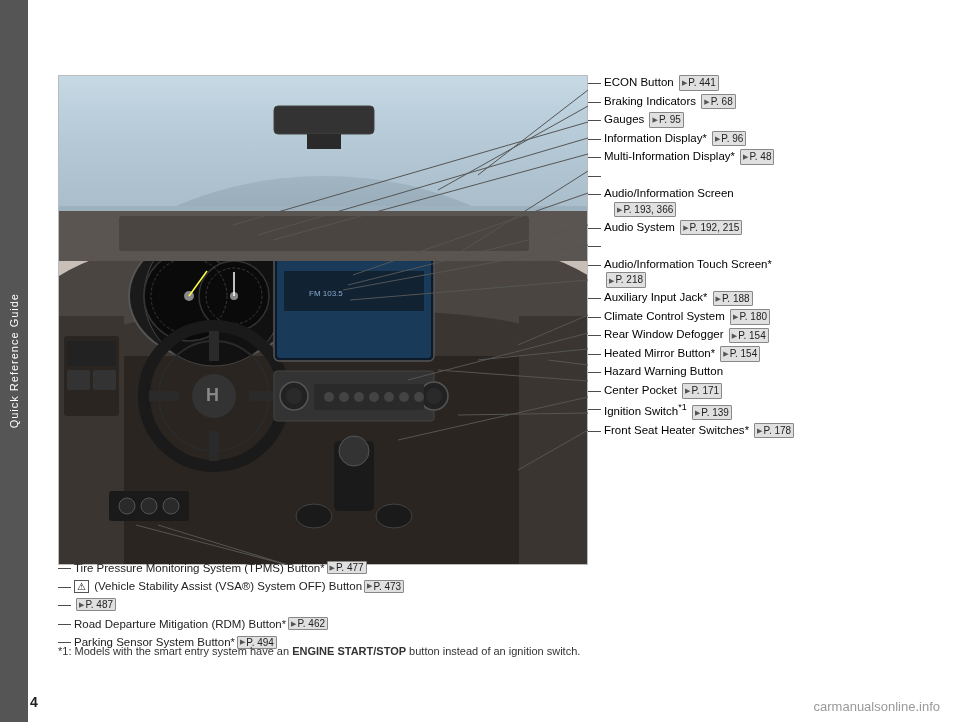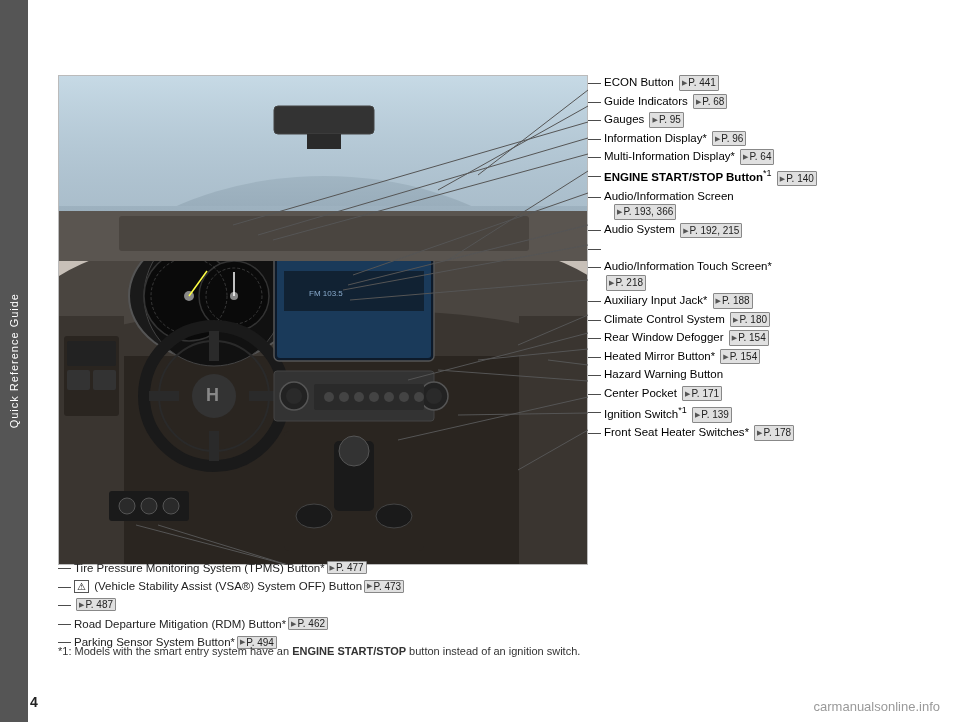--- a/index.html
+++ b/index.html
@@ -345,21 +345,21 @@
       <span class="label-dash">—</span>
       <span class="label-content">
         <span>ECON Button</span>
         <span class="ref-badge">P. 441</span>
       </span>
     </div>
 
     <div class="label-row">
       <span class="label-dash">—</span>
       <span class="label-content">
-        <span>Guide Indicators</span>
+        <span>Braking Indicators</span>
         <span class="ref-badge">P. 68</span>
       </span>
     </div>
 
     <div class="label-row">
       <span class="label-dash">—</span>
       <span class="label-content">
         <span>Gauges</span>
         <span class="ref-badge">P. 95</span>
       </span>
@@ -370,30 +370,26 @@
       <span class="label-content">
         <span>Information Display<span class="asterisk">*</span></span>
         <span class="ref-badge">P. 96</span>
       </span>
     </div>
 
     <div class="label-row">
       <span class="label-dash">—</span>
       <span class="label-content">
         <span>Multi-Information Display<span class="asterisk">*</span></span>
-        <span class="ref-badge">P. 64</span>
-      </span>
-    </div>
-
-    <div class="label-row">
-      <span class="label-dash">—</span>
-      <span class="label-content">
-        <span><strong>ENGINE START/STOP Button</strong><span class="superscript">*1</span></span>
-        <span class="ref-badge">P. 140</span>
-      </span>
+        <span class="ref-badge">P. 48</span>
+      </span>
+    </div>
+
+    <div class="label-row">
+      <span class="label-dash">—</span>
     </div>
 
     <div class="label-row">
       <span class="label-dash">—</span>
       <span class="label-content">
         <span>Audio/Information Screen</span><br>
         <span class="ref-badge" style="margin-left:10px;">P. 193, 366</span>
       </span>
     </div>
 

